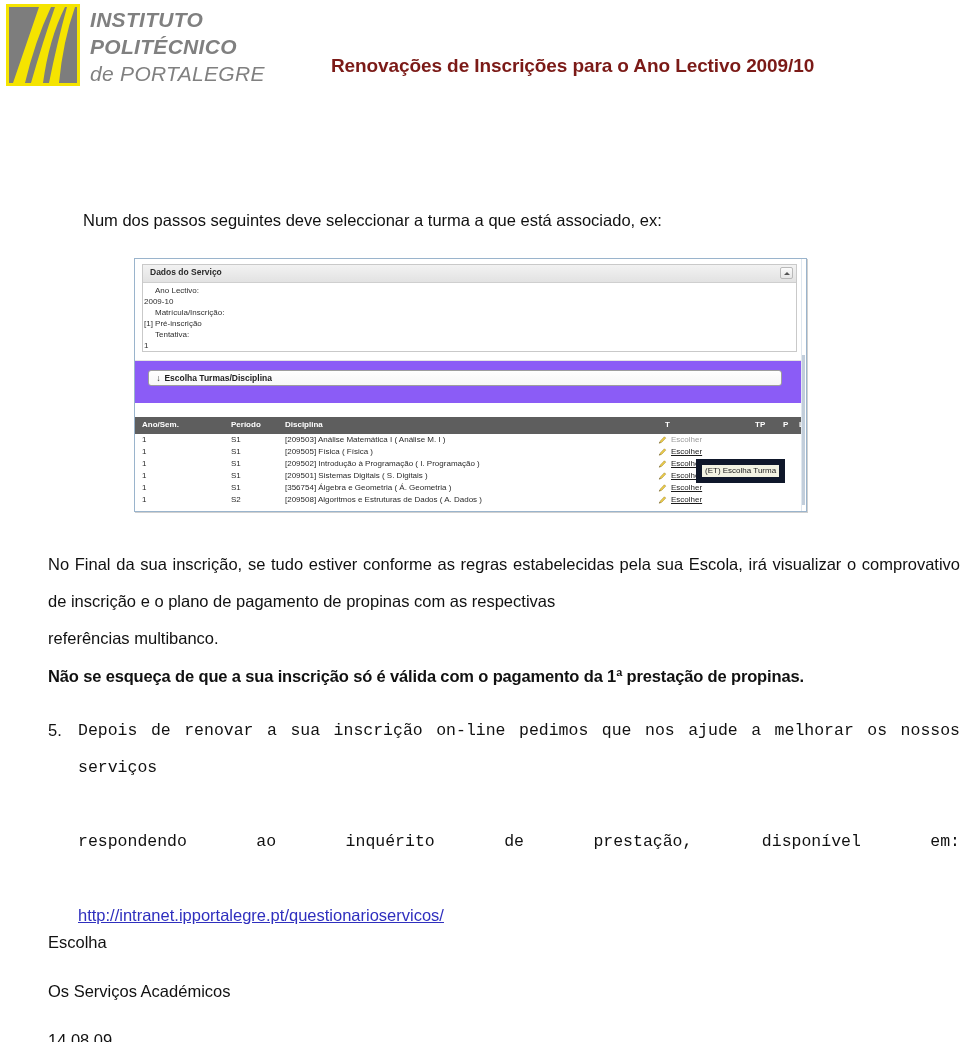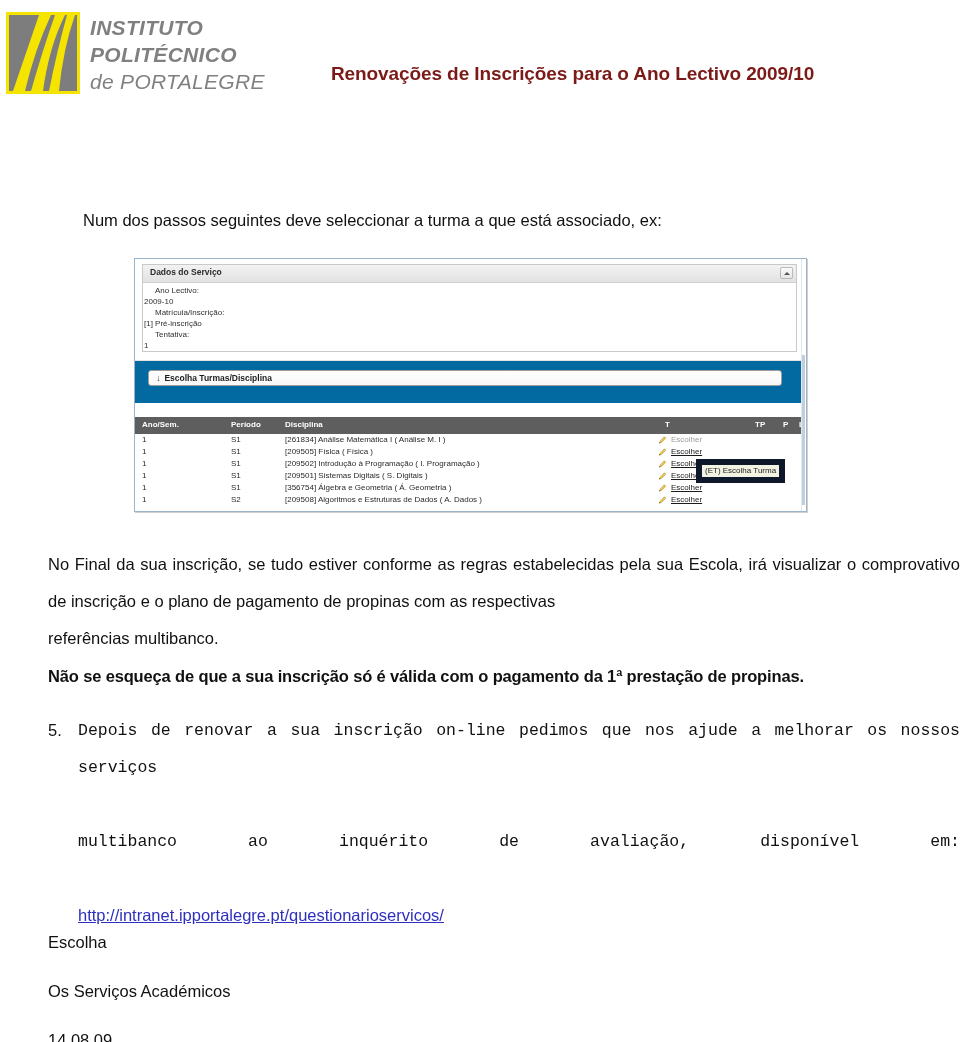--- a/index.html
+++ b/index.html
@@ -12,21 +12,21 @@
     height: 1042px;
     position: relative;
     font-family: "Liberation Sans", sans-serif;
     color: #000000;
     overflow: hidden;
   }
 
   
   #header {
     position: absolute;
-    left: 0; top: 8px;
+    left: 0; top: 0;
     width: 960px;
     height: 110px;
   }
   #logo-block {
     position: absolute;
     left: 6px; top: 4px;
     width: 280px;
     height: 88px;
   }
   #logo-mark {
@@ -237,21 +237,21 @@
     color: #2f2f2f;
     white-space: nowrap;
   }
 
   
   #toolbar-strip {
     position: absolute;
     left: 0; top: 101px;
     width: 100%;
     height: 42px;
-    background: #0369a1;
+    background: #8b5cf6;
     border-top: 1px solid #e4e4e4;
   }
   #choose-classes-button {
     position: absolute;
     left: 13px; top: 9px;
     width: 634px;
     height: 16px;
     background: linear-gradient(to bottom,#ffffff,#f7f7f7);
     border: 1px solid #9e9e9e;
     border-radius: 3px;
@@ -435,21 +435,21 @@
     <span class="gh col-tp">TP</span>
     <span class="gh col-p">P</span>
     <span class="gh col-ls">L/S</span>
   </div>
 
   <div id="grid-body">
 
     <div class="grid-row">
       <span class="cell col-ano">1</span>
       <span class="cell col-per">S1</span>
-      <span class="cell col-dis">[261834] Análise Matemática I ( Análise M. I )</span>
+      <span class="cell col-dis">[209503] Análise Matemática I ( Análise M. I )</span>
       <svg class="pencil-icon" viewBox="0 0 10 10">
           <path d="M1 9 L2.4 6.2 L7.4 1 L9 2.6 L4 7.8 Z" fill="#f2d24a" stroke="#9a7d1e" stroke-width="0.7"></path>
           <path d="M1 9 L2.4 8.4 L1.6 7.6 Z" fill="#4a4a4a"></path>
         </svg>
       <span class="escolher-link disabled">Escolher</span>
     </div>
 
     <div class="grid-row">
       <span class="cell col-ano">1</span>
       <span class="cell col-per">S1</span>
@@ -518,21 +518,21 @@
   <span>No Final da sua inscrição, se tudo estiver conforme as regras estabelecidas pela sua Escola, irá visualizar o comprovativo de inscrição e o plano de pagamento de propinas com as respectivas</span>
   <span class="lastline">referências multibanco.</span>
 </div>
 
 <div class="para" id="para-bold">Não se esqueça de que a sua inscrição só é válida com o pagamento da 1ª prestação de propinas.</div>
 
 <div id="list-item-5">
   <span class="num">5.</span>
   <div class="body">
     <span class="l1">Depois de renovar a sua inscrição on-line pedimos que nos ajude a melhorar os nossos serviços</span>
-    <span class="l2">multibanco ao inquérito de avaliação, disponível em:</span>
+    <span class="l2">respondendo ao inquérito de prestação, disponível em:</span>
     <a id="survey-link" href="#">http://intranet.ipportalegre.pt/questionarioservicos/</a>
   </div>
 </div>
 
 <div id="closing">
   <span class="cl">Escolha</span>
   <span class="cl">Os Serviços Académicos</span>
   <span class="cl">14.08.09</span>
 </div>
 

